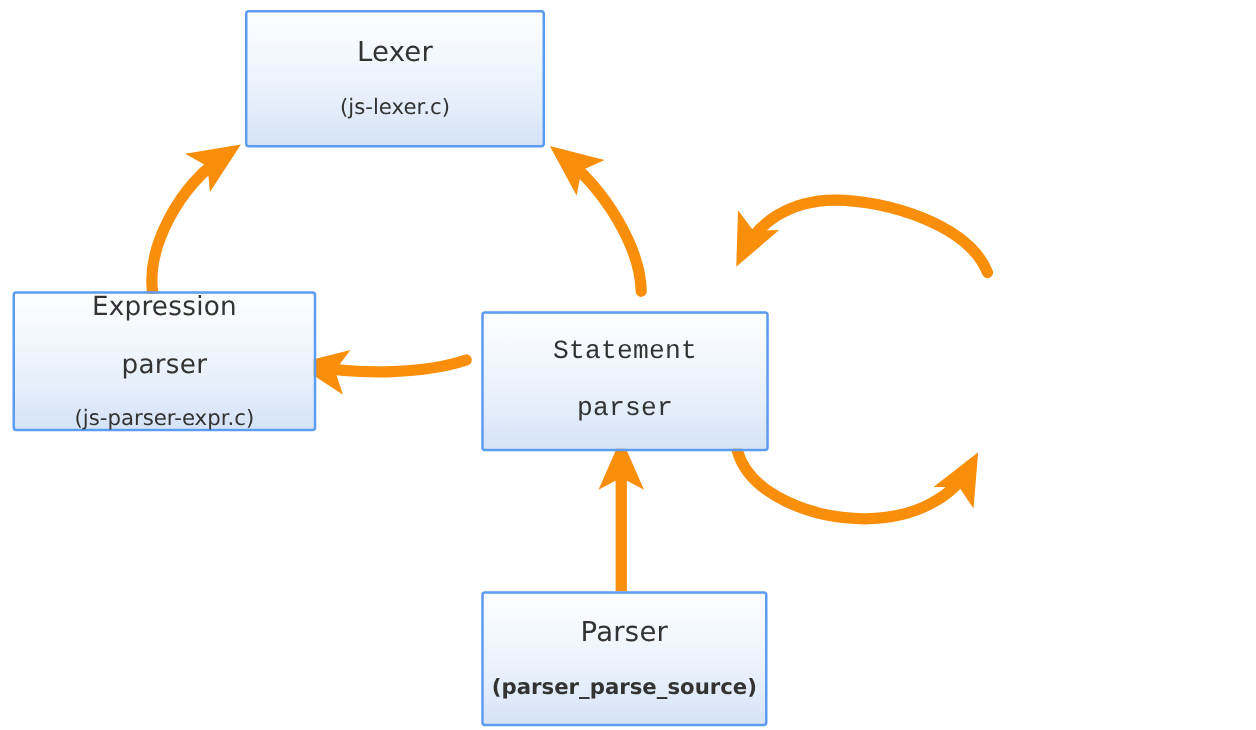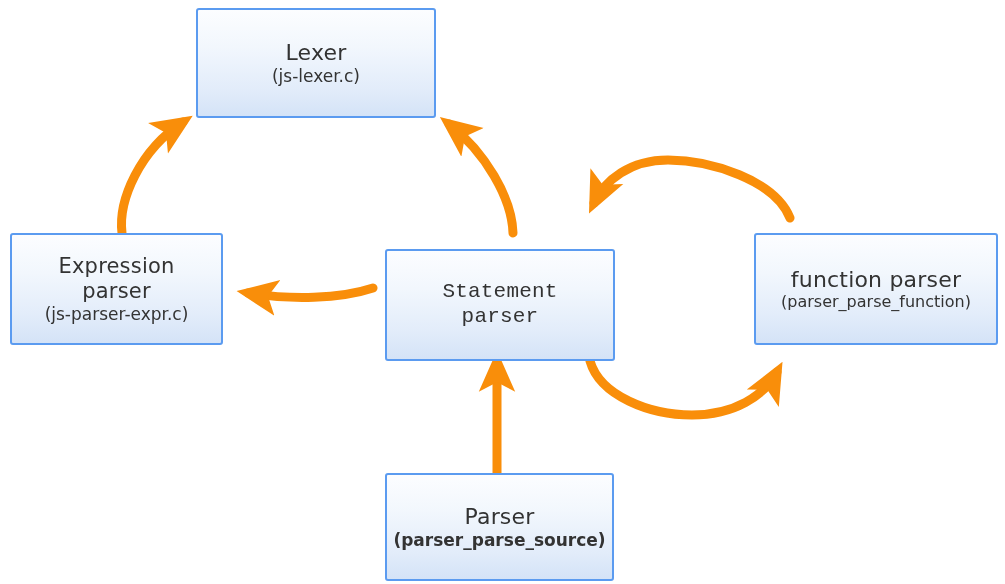--- a/index.html
+++ b/index.html
@@ -23,31 +23,32 @@
     border: 2px solid #5b9bf0;
     border-radius: 3px;
     background: linear-gradient(to bottom, #fcfdff 0%, #f2f7fd 35%, #e2ecfa 75%, #d4e3f7 100%);
     display: flex;
     flex-direction: column;
     align-items: center;
     justify-content: center;
     color: #333333;
     text-align: center;
     line-height: 1.18;
+    gap: 21px;
   }
   .node .title {
     font-size: 21px;
     letter-spacing: 0.2px;
   }
   .node .sub {
     font-size: 17px;
     letter-spacing: 0px;
   }
   #node-lexer   { left: 196px; top: 8px;   width: 240px; height: 110px; }
-  #node-expr    { left: 10px;  top: 233px; width: 213px; height: 112px; }
+  #node-expr    { left: 10px;  top: 233px; width: 243px; height: 112px; }
   #node-statm   { left: 385px; top: 249px; width: 230px; height: 112px; font-family: Liberation Mono, monospace; }
   #node-func    { left: 754px; top: 233px; width: 244px; height: 112px; }
   #node-parser  { left: 385px; top: 473px; width: 229px; height: 108px; }
 
   #node-func .title { font-size: 22px; }
   #node-func .sub { font-size: 16px; }
   #node-parser .title { font-size: 22px; }
   #node-parser .sub { font-size: 17px; font-weight: bold; }
   #node-lexer .title { font-size: 22px; }
 
@@ -94,23 +95,19 @@
     <div class="title">Expression</div>
     <div class="title">parser</div>
     <div class="sub">(js-parser-expr.c)</div>
   </div>
 
   <div class="node" id="node-statm">
     <div class="title">Statement</div>
     <div class="title">parser</div>
   </div>
 
-  <div class="node" id="node-func">
-    <div class="title">function parser</div>
-    <div class="sub">(parser_parse_function)</div>
-  </div>
 
   <div class="node" id="node-parser">
     <div class="title">Parser</div>
     <div class="sub">(parser_parse_source)</div>
   </div>
 
 </div>
 
 </body></html>

